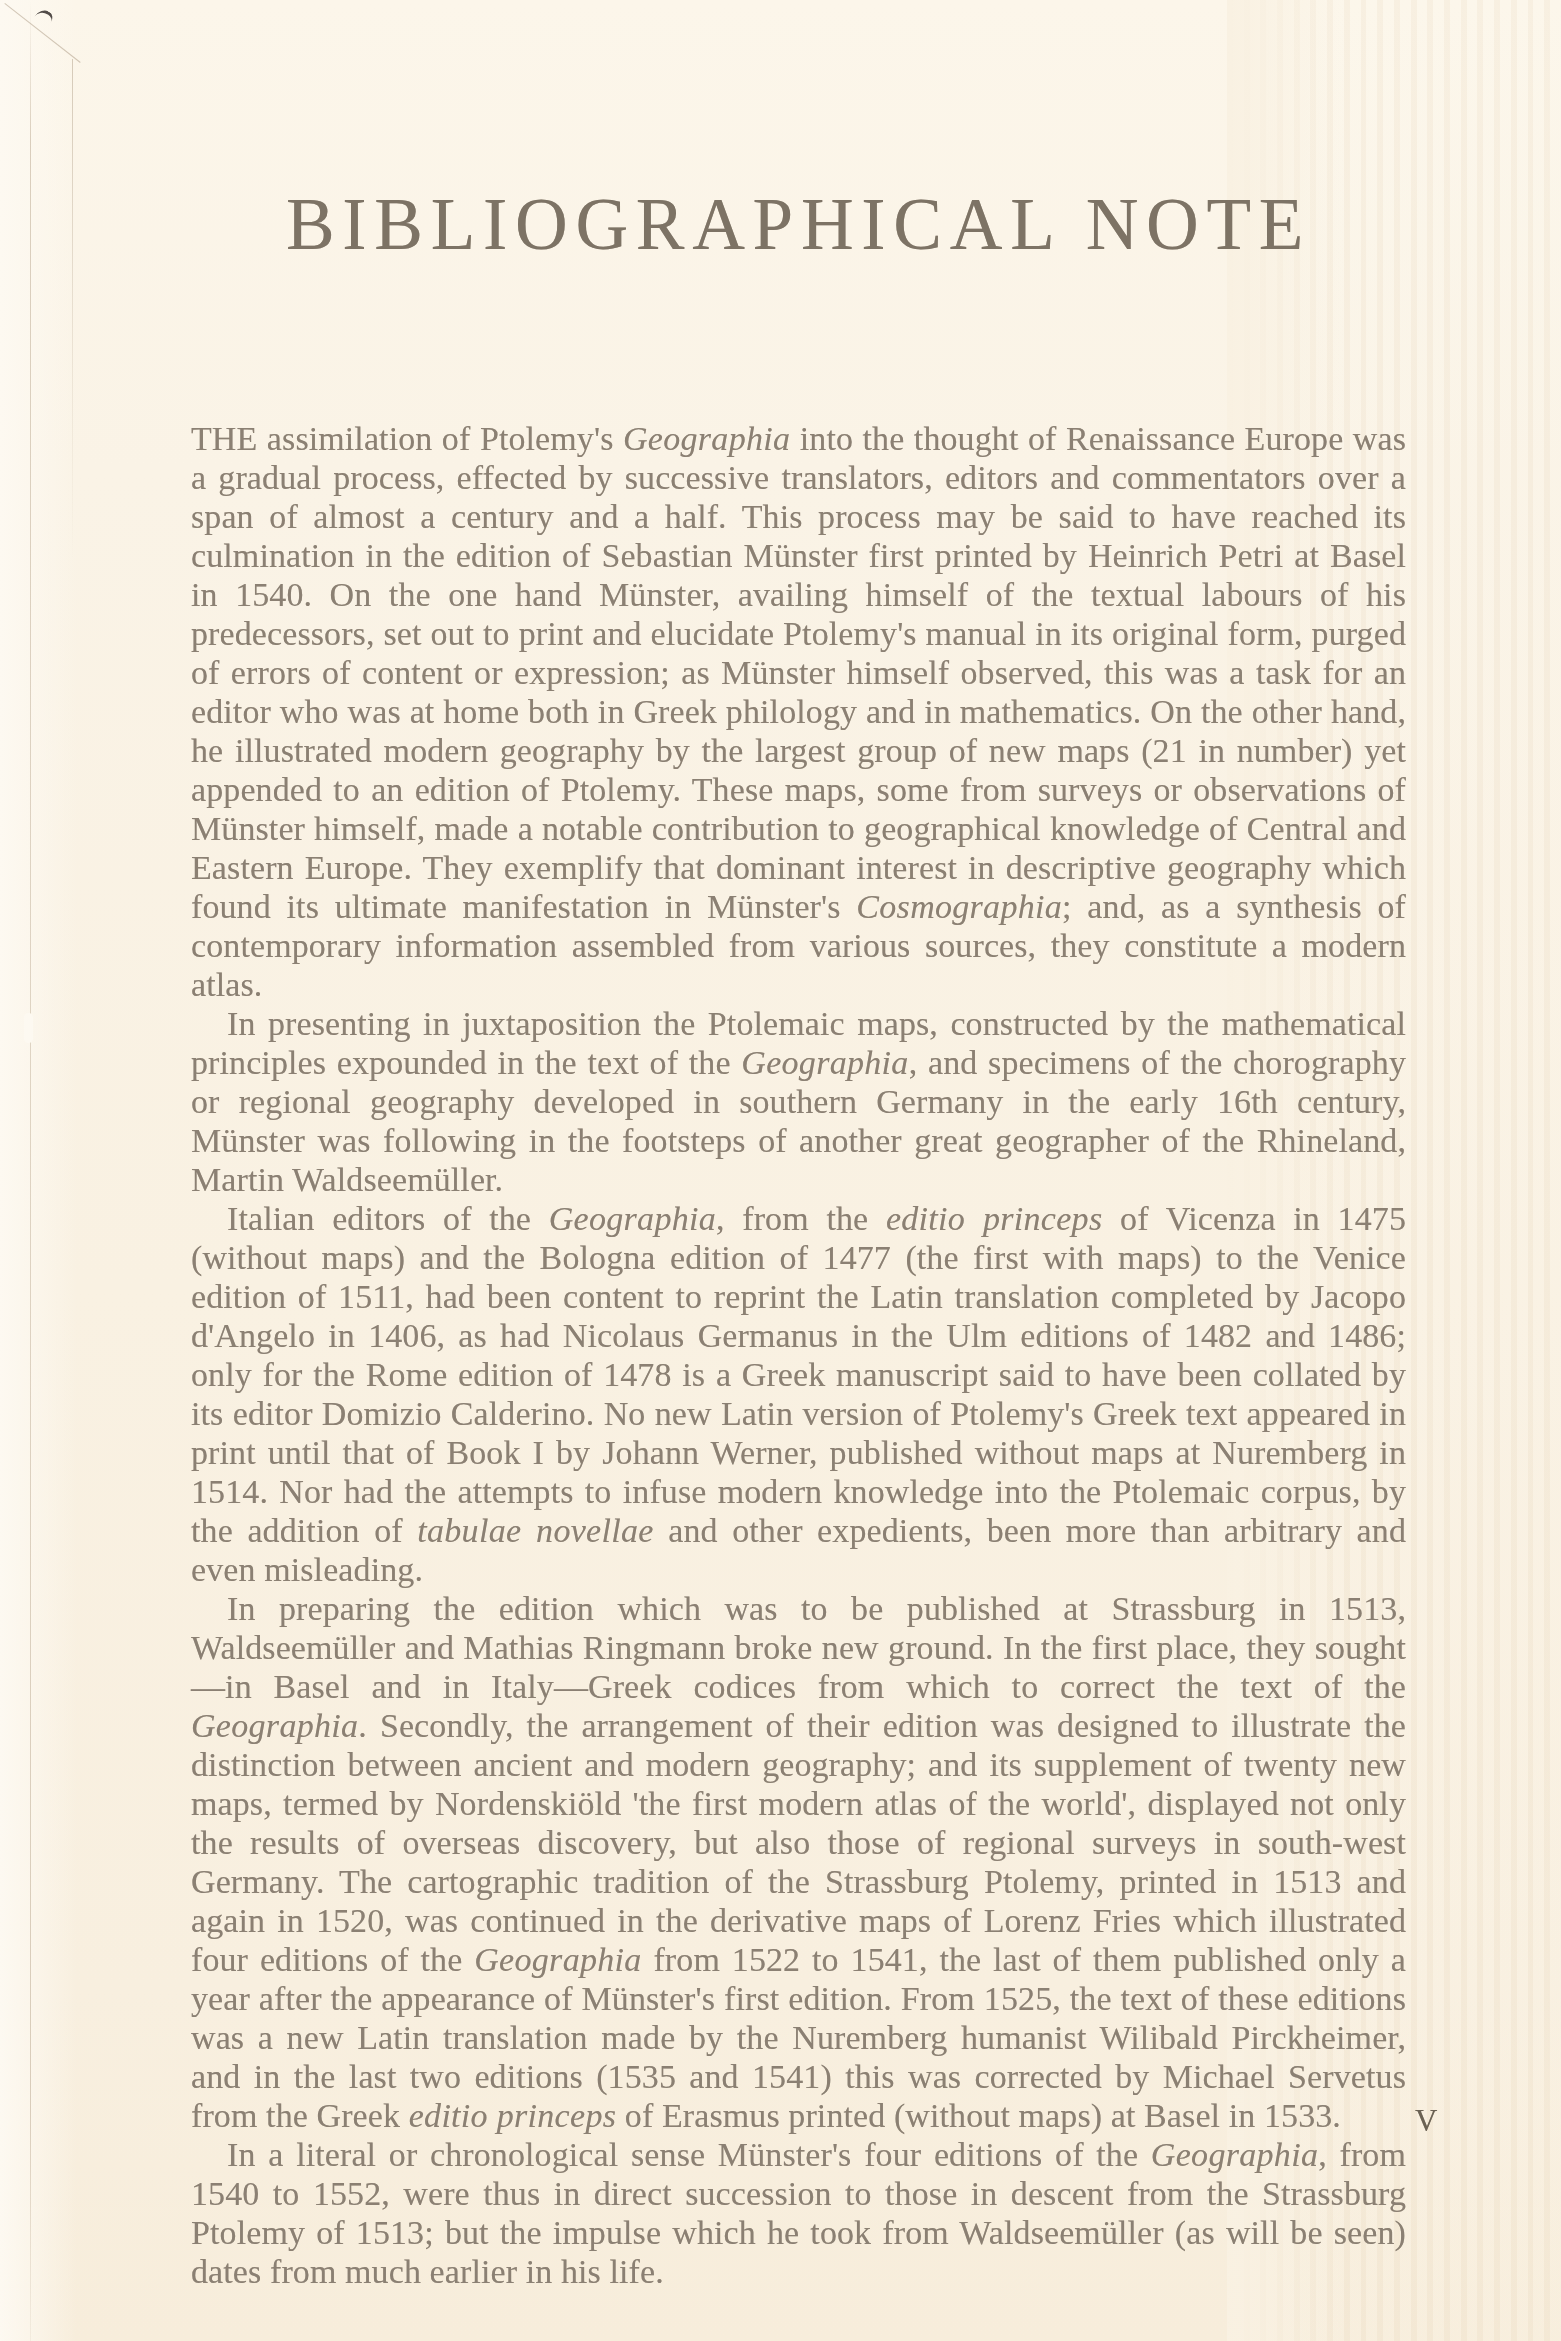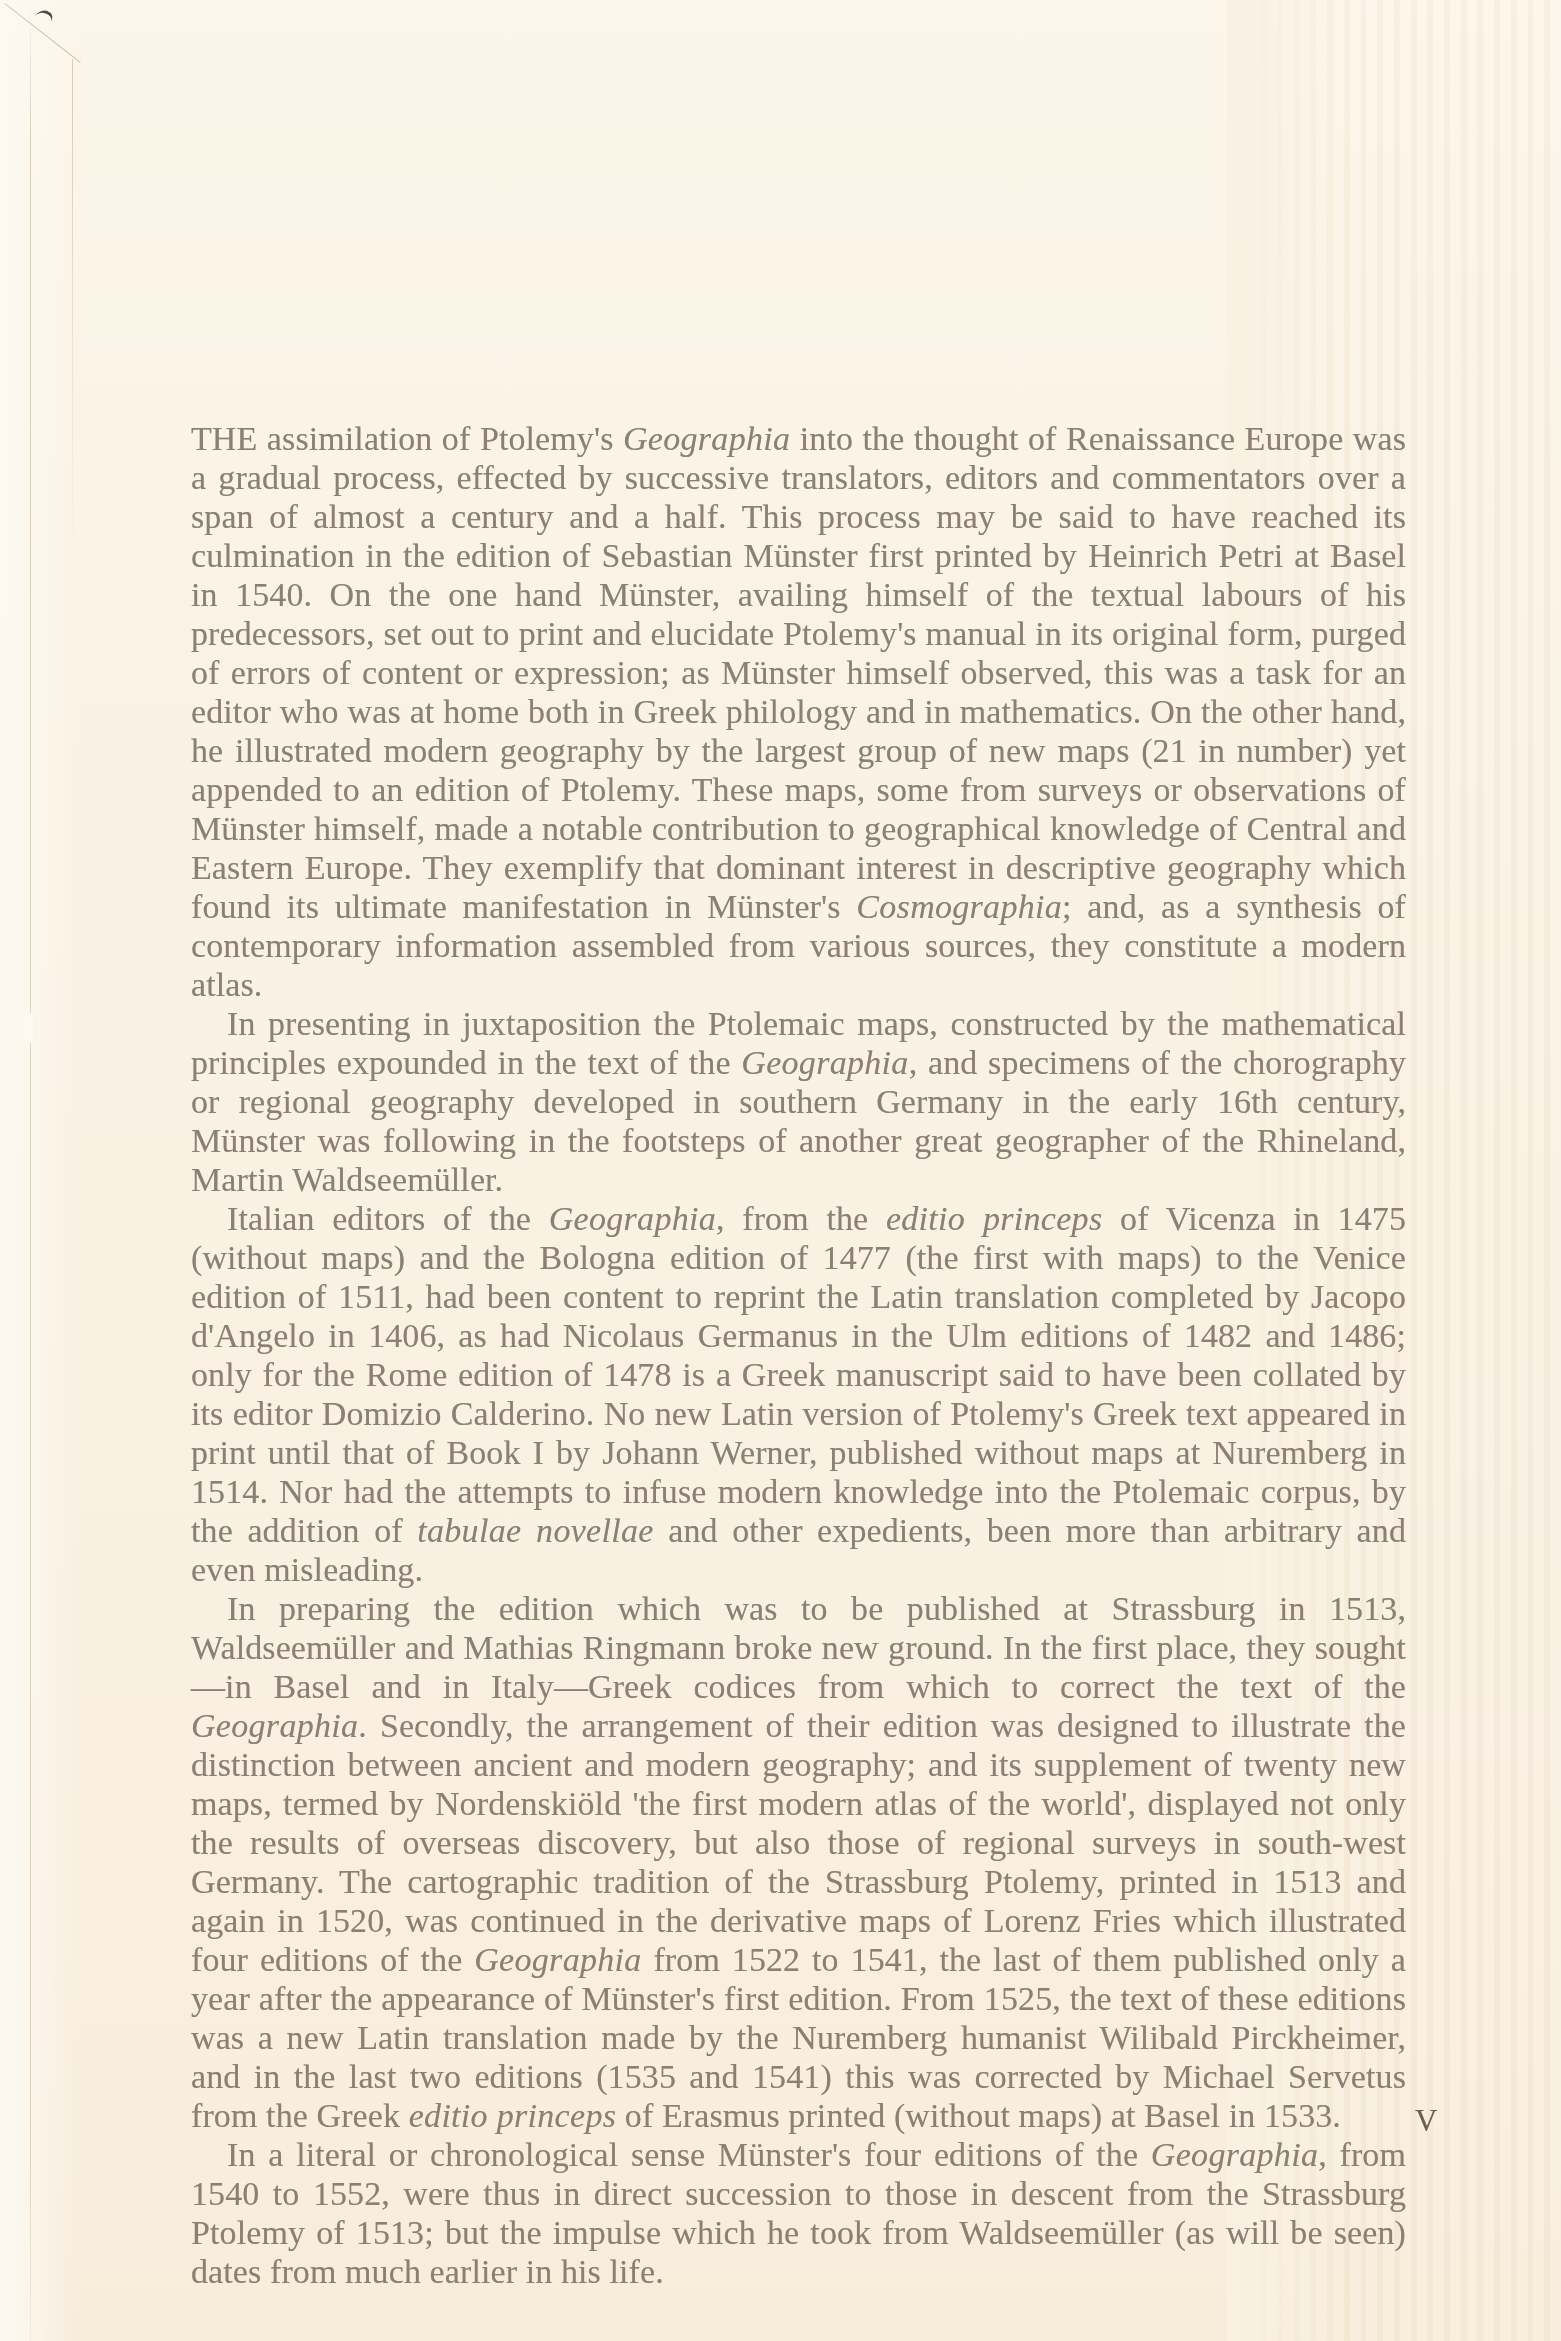--- a/index.html
+++ b/index.html
@@ -82,20 +82,21 @@
 
 <div class="page">
   <div class="texture"></div>
   <div class="gutter"></div>
   <div class="edge-line"></div>
   <div class="edge-nick"></div>
   <div class="corner-crease"></div>
   <div class="corner-mark"></div>
   <div class="crease-vert"></div>
 
+  <h1 class="title">BIBLIOGRAPHICAL NOTE</h1>
 
   <div class="body">
     <p>THE assimilation of Ptolemy's <i>Geographia</i> into the thought of Renaissance Europe was a gradual process, effected by successive translators, editors and commentators over a span of almost a century and a half. This process may be said to have reached its culmination in the edition of Sebastian Münster first printed by Heinrich Petri at Basel in 1540. On the one hand Münster, availing himself of the textual labours of his predecessors, set out to print and elucidate Ptolemy's manual in its original form, purged of errors of content or expression; as Münster himself observed, this was a task for an editor who was at home both in Greek philology and in mathematics. On the other hand, he illustrated modern geography by the largest group of new maps (21 in number) yet appended to an edition of Ptolemy. These maps, some from surveys or observations of Münster himself, made a notable contribution to geographical knowledge of Central and Eastern Europe. They exemplify that dominant interest in descriptive geography which found its ultimate manifestation in Münster's <i>Cosmographia</i>; and, as a synthesis of contemporary information assembled from various sources, they constitute a modern atlas.</p>
     <p class="indent">In presenting in juxtaposition the Ptolemaic maps, constructed by the mathematical principles expounded in the text of the <i>Geographia</i>, and specimens of the chorography or regional geography developed in southern Germany in the early 16th century, Münster was following in the footsteps of another great geographer of the Rhineland, Martin Waldseemüller.</p>
     <p class="indent">Italian editors of the <i>Geographia</i>, from the <i>editio princeps</i> of Vicenza in 1475 (without maps) and the Bologna edition of 1477 (the first with maps) to the Venice edition of 1511, had been content to reprint the Latin translation completed by Jacopo d'Angelo in 1406, as had Nicolaus Germanus in the Ulm editions of 1482 and 1486; only for the Rome edition of 1478 is a Greek manuscript said to have been collated by its editor Domizio Calderino. No new Latin version of Ptolemy's Greek text appeared in print until that of Book I by Johann Werner, published without maps at Nuremberg in 1514. Nor had the attempts to infuse modern knowledge into the Ptolemaic corpus, by the addition of <i>tabulae novellae</i> and other expedients, been more than arbitrary and even misleading.</p>
     <p class="indent">In preparing the edition which was to be published at Strassburg in 1513, Waldseemüller and Mathias Ringmann broke new ground. In the first place, they sought—in Basel and in Italy—Greek codices from which to correct the text of the <i>Geographia</i>. Secondly, the arrangement of their edition was designed to illustrate the distinction between ancient and modern geography; and its supplement of twenty new maps, termed by Nordenskiöld 'the first modern atlas of the world', displayed not only the results of overseas discovery, but also those of regional surveys in south-west Germany. The cartographic tradition of the Strassburg Ptolemy, printed in 1513 and again in 1520, was continued in the derivative maps of Lorenz Fries which illustrated four editions of the <i>Geographia</i> from 1522 to 1541, the last of them published only a year after the appearance of Münster's first edition. From 1525, the text of these editions was a new Latin translation made by the Nuremberg humanist Wilibald Pirckheimer, and in the last two editions (1535 and 1541) this was corrected by Michael Servetus from the Greek <i>editio princeps</i> of Erasmus printed (without maps) at Basel in 1533.</p>
     <p class="indent">In a literal or chronological sense Münster's four editions of the <i>Geographia</i>, from 1540 to 1552, were thus in direct succession to those in descent from the Strassburg Ptolemy of 1513; but the impulse which he took from Waldseemüller (as will be seen) dates from much earlier in his life.</p>
   </div>
 
   <div class="folio">V</div>

